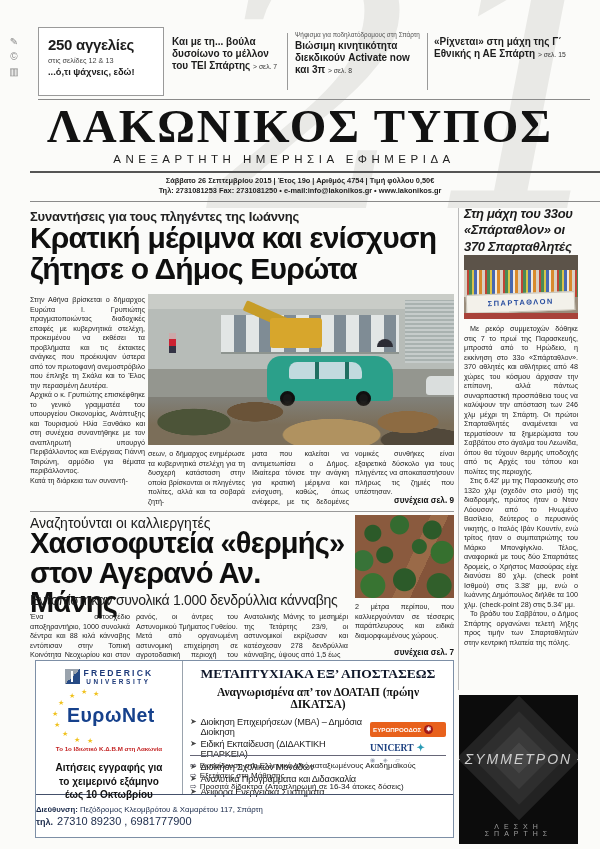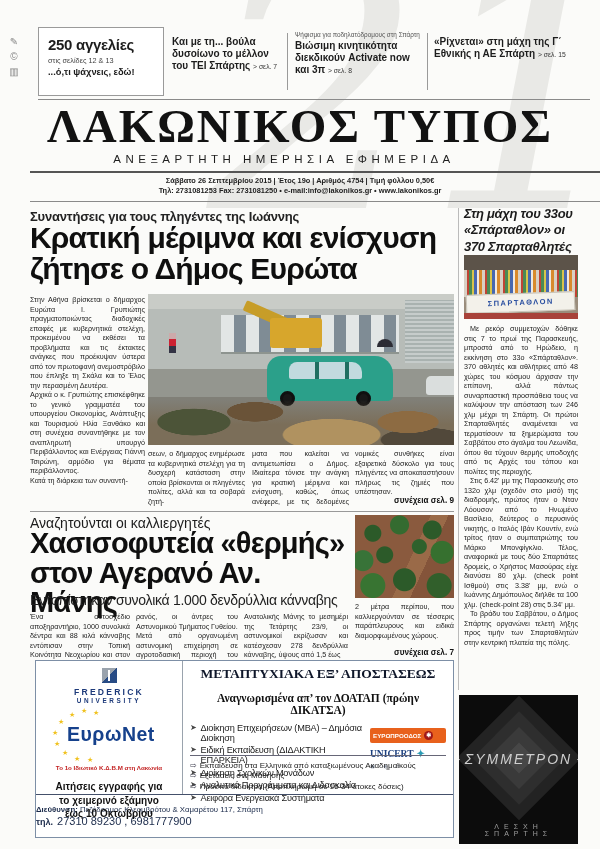--- a/index.html
+++ b/index.html
@@ -144,33 +144,33 @@
   .symm-title .ln { width:13px; height:1px; background:#9a9a9a; }
   .symm-title .tx { color:#cfcfcf; font-size:14px; letter-spacing:2px; font-weight:500;font-style:italic; }
   .symm-sub { position:absolute; left:0; bottom:7px; width:100%; text-align:center;
     color:#9d9d9d; font-size:7px; letter-spacing:5px; }
 
   
   .bigad { left:35px; top:660px; width:419px; height:178px; border:1px solid #7d8fa6; background:#fff;
     display:flex; flex-direction:column; }
   .bigad .top { display:flex; flex:1; min-height:0; }
   .panelL { width:147px; border-right:1px solid #9aa3ad; padding:7px 5px 2px; text-align:center; position:relative; }
-  .fred { display:flex; align-items:center; justify-content:center; gap:4px;flex-direction:column; }
+  .fred { display:flex; align-items:center; justify-content:center; gap:4px; }
   .fred-ico { width:15px; height:15px; background:linear-gradient(135deg,#9aa3ad 0 50%,#274b85 50%); position:relative; }
   .fred-ico i { position:absolute; left:6px; top:2px; width:2px; height:11px; background:#fff; }
   .fred-tx .a { font-size:8.6px; font-weight:bold; color:#1d3a7a; letter-spacing:2.2px; }
   .fred-tx .b { font-size:6.4px; font-weight:bold; color:#1d3a7a; letter-spacing:2.6px; }
   .euro-logo { position:relative; height:56px; margin-top:3px; }
   .euro-logo .st { position:absolute; color:#f0c21f; font-size:7px; }
   .euro-logo .wordmark { position:absolute; left:26px; top:16px; font-size:19.5px; font-weight:bold; color:#16418c; letter-spacing:0.5px; }
   .euro-note { font-size:6.2px; font-weight:bold; color:#c32222; margin-top:1px; }
   .euro-cta { font-size:10px; font-weight:bold; color:#111; margin-top:9px; line-height:1.35; padding:0 10px; }
   .panelR { flex:1; padding:5px 7px 2px; display:flex; flex-direction:column; }
   .mt-title { text-align:center; font-family:"Liberation Serif", serif; font-weight:bold; font-size:13.5px; color:#0f172a; }
-  .mt-sub { text-align:center; font-family:"Liberation Serif", serif; font-weight:bold; font-size:11.5px; color:#111; margin-top:10px; }
+  .mt-sub { text-align:center; font-family:"Liberation Serif", serif; font-weight:bold; font-size:11.5px; color:#111; margin-top:4px; }
   .mt-row { display:flex; margin-top:4px; flex:1; min-height:0; }
   .mt-list { flex:1; }
   .mt-item { display:flex; font-size:9.2px; color:#1a1a1a; margin:2.5px 0; letter-spacing:-0.2px; }
   .mt-item .bl { color:#444; font-size:8px; margin-right:4px; line-height:1.2; }
   .mt-logos { width:76px; padding-top:8px; }
   .lg-ep { background:#e8611c; color:#fff; font-size:6.2px; font-weight:bold; padding:3px 3px;
     display:flex; align-items:center; gap:3px; border-radius:2px; }
   .lg-ep .em { background:#a01818; border-radius:50%; width:9px; height:9px; flex:none;
     color:#fff; font-size:6px; line-height:9px; text-align:center; }
   .lg-uc { margin-top:5px; color:#1b3f7f; font-family:"Liberation Serif", serif; font-weight:bold;

